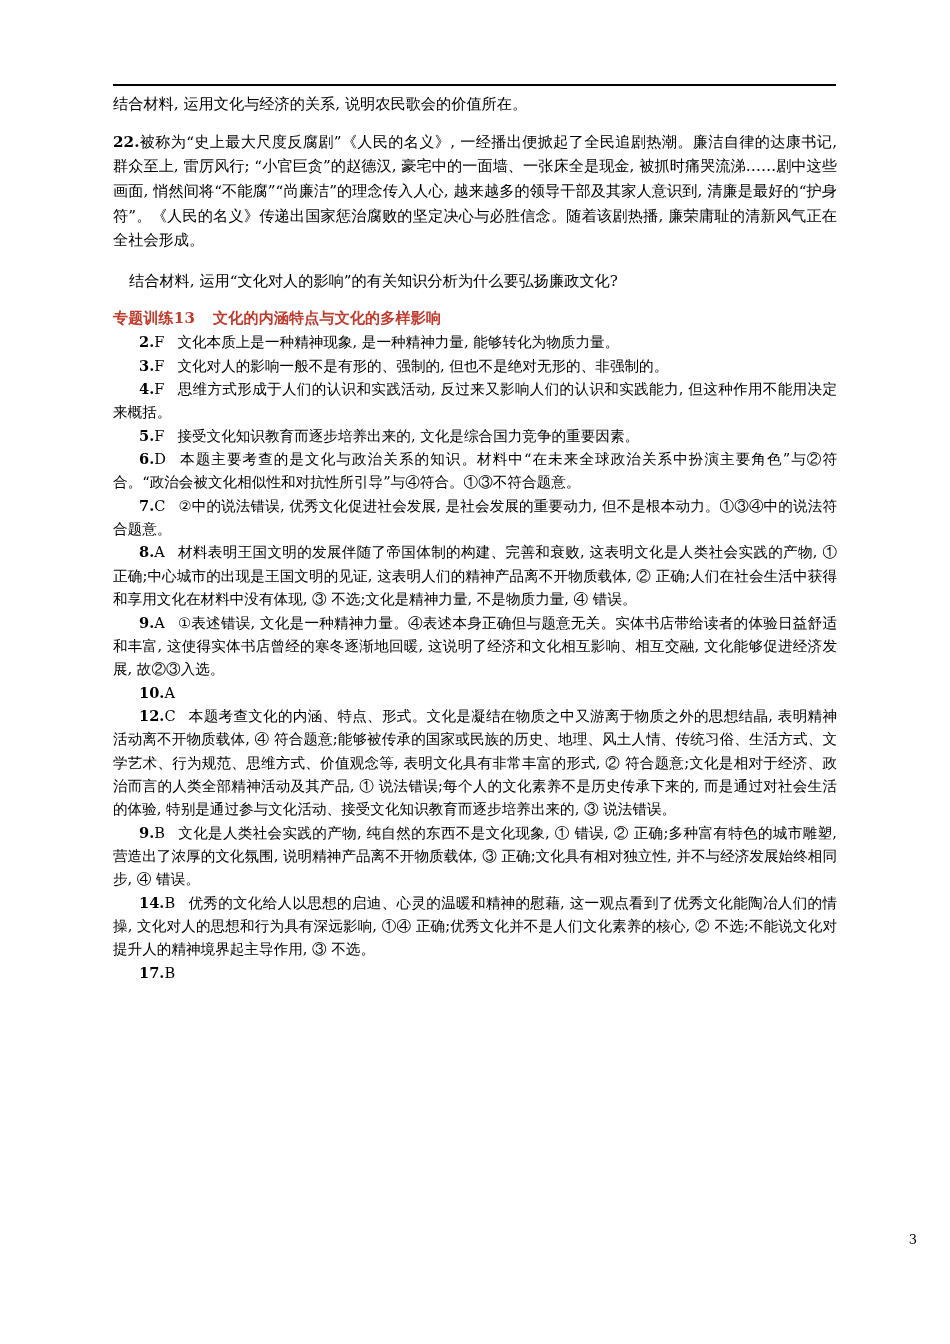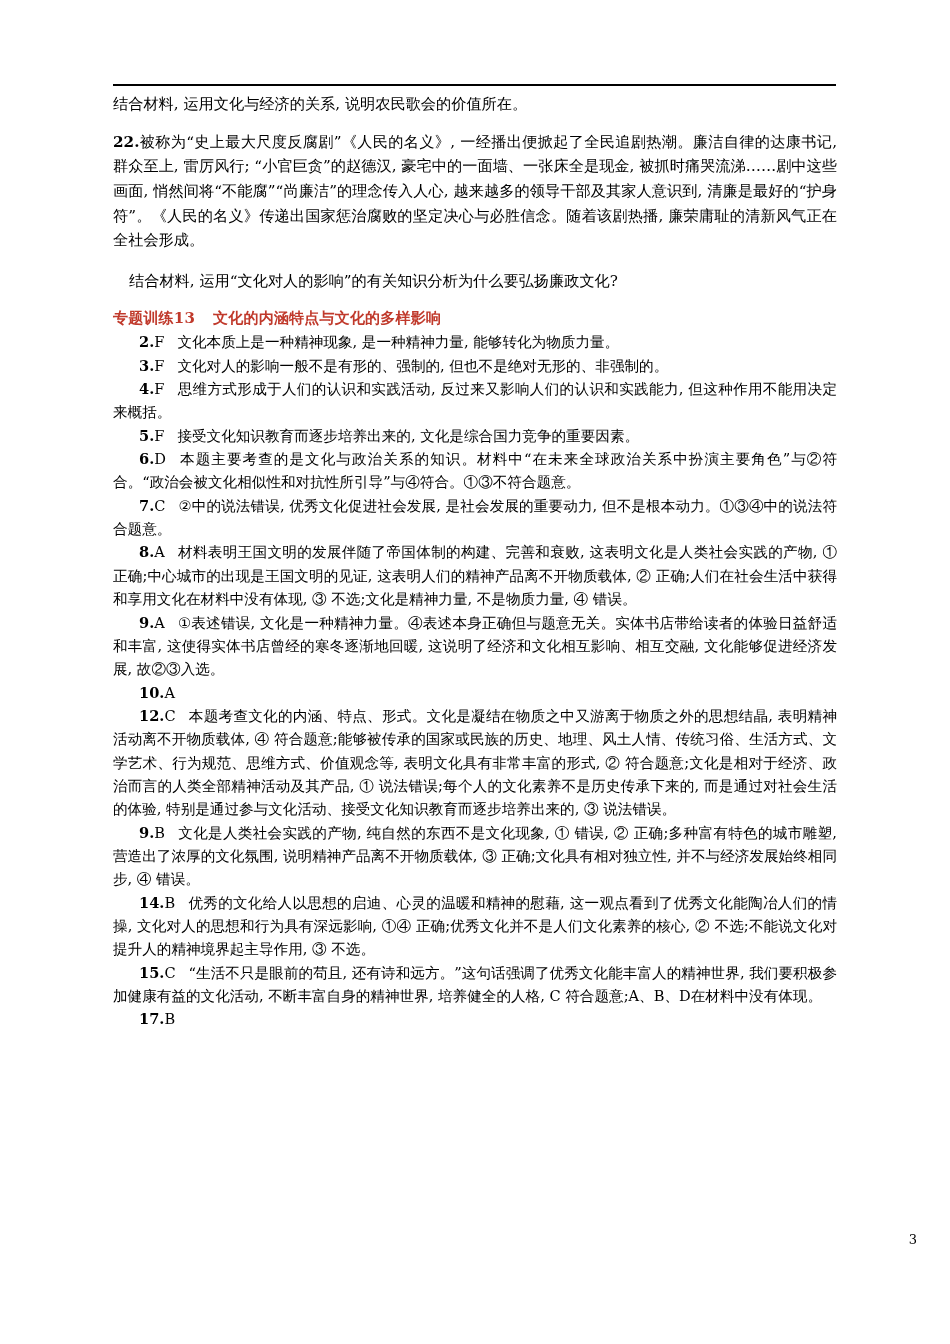--- a/index.html
+++ b/index.html
@@ -167,21 +167,20 @@
 
       <p class="ans"><span class="ans-num">10.</span><span class="ans-key">A</span><span class="ans-gap"></span><span class="ans-text"></span></p>
 
 
       <p class="ans"><span class="ans-num">12.</span><span class="ans-key">C</span><span class="ans-gap"></span><span class="ans-text">本题考查文化的内涵、特点、形式。文化是凝结在物质之中又游离于物质之外的思想结晶, 表明精神活动离不开物质载体, ④ 符合题意;能够被传承的国家或民族的历史、地理、风土人情、传统习俗、生活方式、文学艺术、行为规范、思维方式、价值观念等, 表明文化具有非常丰富的形式, ② 符合题意;文化是相对于经济、政治而言的人类全部精神活动及其产品, ① 说法错误;每个人的文化素养不是历史传承下来的, 而是通过对社会生活的体验, 特别是通过参与文化活动、接受文化知识教育而逐步培养出来的, ③ 说法错误。</span></p>
 
       <p class="ans"><span class="ans-num">9.</span><span class="ans-key">B</span><span class="ans-gap"></span><span class="ans-text">文化是人类社会实践的产物, 纯自然的东西不是文化现象, ① 错误, ② 正确;多种富有特色的城市雕塑, 营造出了浓厚的文化氛围, 说明精神产品离不开物质载体, ③ 正确;文化具有相对独立性, 并不与经济发展始终相同步, ④ 错误。</span></p>
 
       <p class="ans"><span class="ans-num">14.</span><span class="ans-key">B</span><span class="ans-gap"></span><span class="ans-text">优秀的文化给人以思想的启迪、心灵的温暖和精神的慰藉, 这一观点看到了优秀文化能陶冶人们的情操, 文化对人的思想和行为具有深远影响, ①④ 正确;优秀文化并不是人们文化素养的核心, ② 不选;不能说文化对提升人的精神境界起主导作用, ③ 不选。</span></p>
 
-      <p class="ans"><span class="ans-num">15.</span><span class="ans-key">C</span><span class="ans-gap"></span><span class="ans-text">“生活不只是眼前的苟且, 还有诗和远方。”这句话强调了优秀文化能丰富人的精神世界, 我们要积极参加健康有益的文化活动, 不断丰富自身的精神世界, 培养健全的人格, C 符合题意;A、B、D在材料中没有体现。</span></p>
 
       <p class="ans"><span class="ans-num">17.</span><span class="ans-key">B</span><span class="ans-gap"></span><span class="ans-text"></span></p>
 
     </div>
   </div>
 
   <div class="page-number">3</div>
 
 </div>
 

